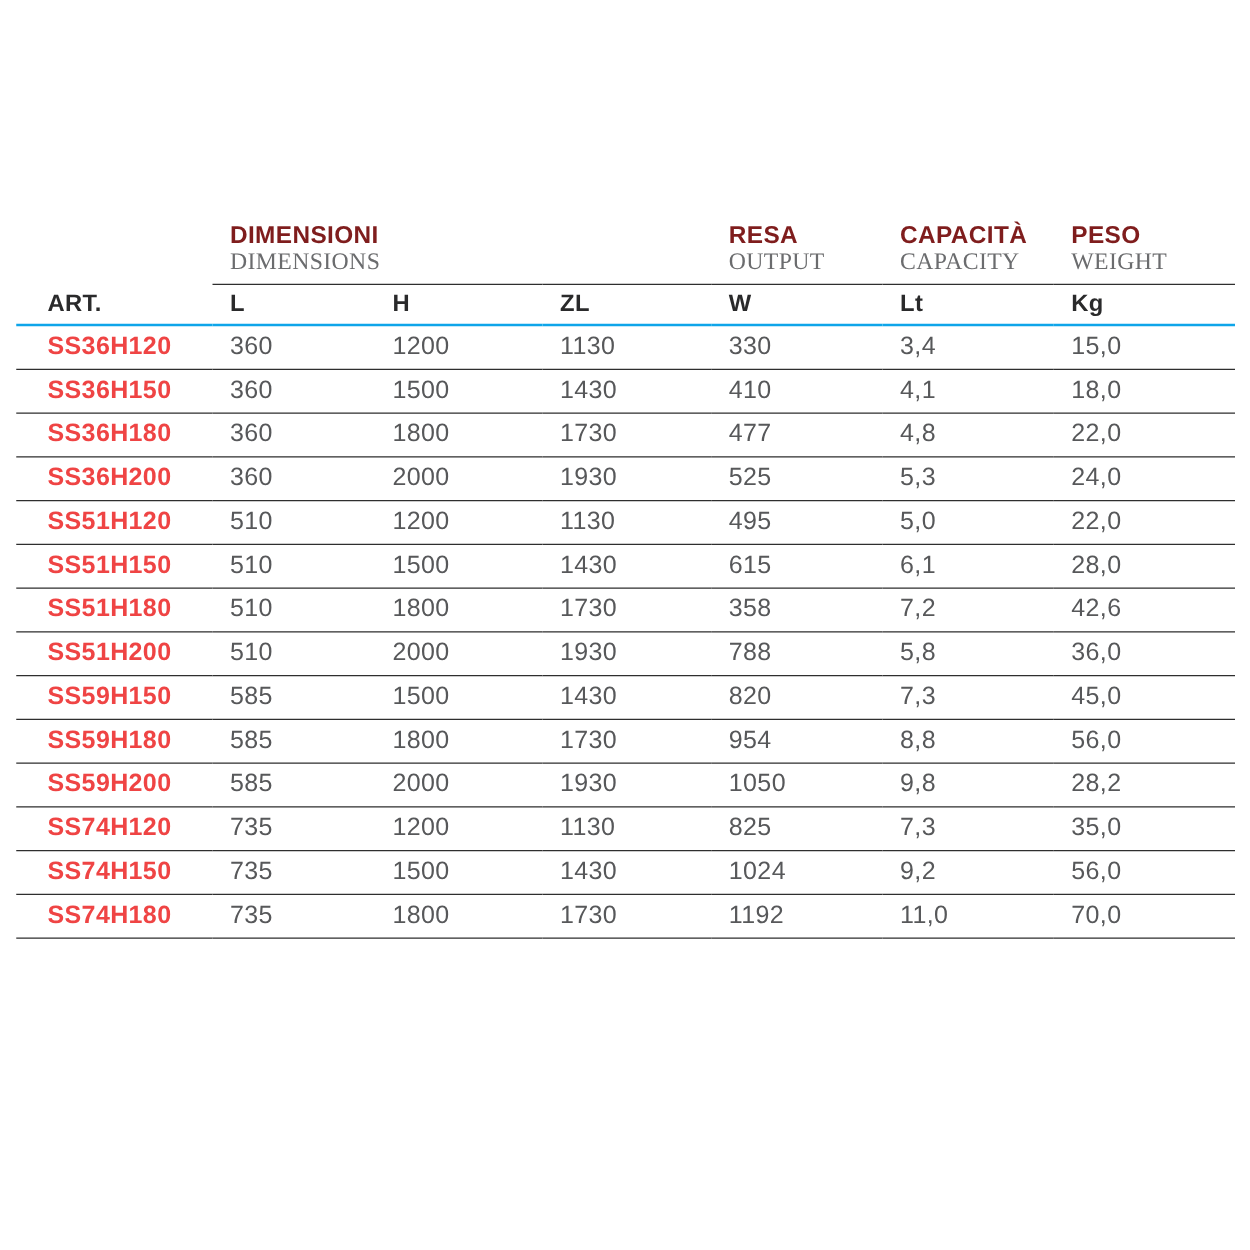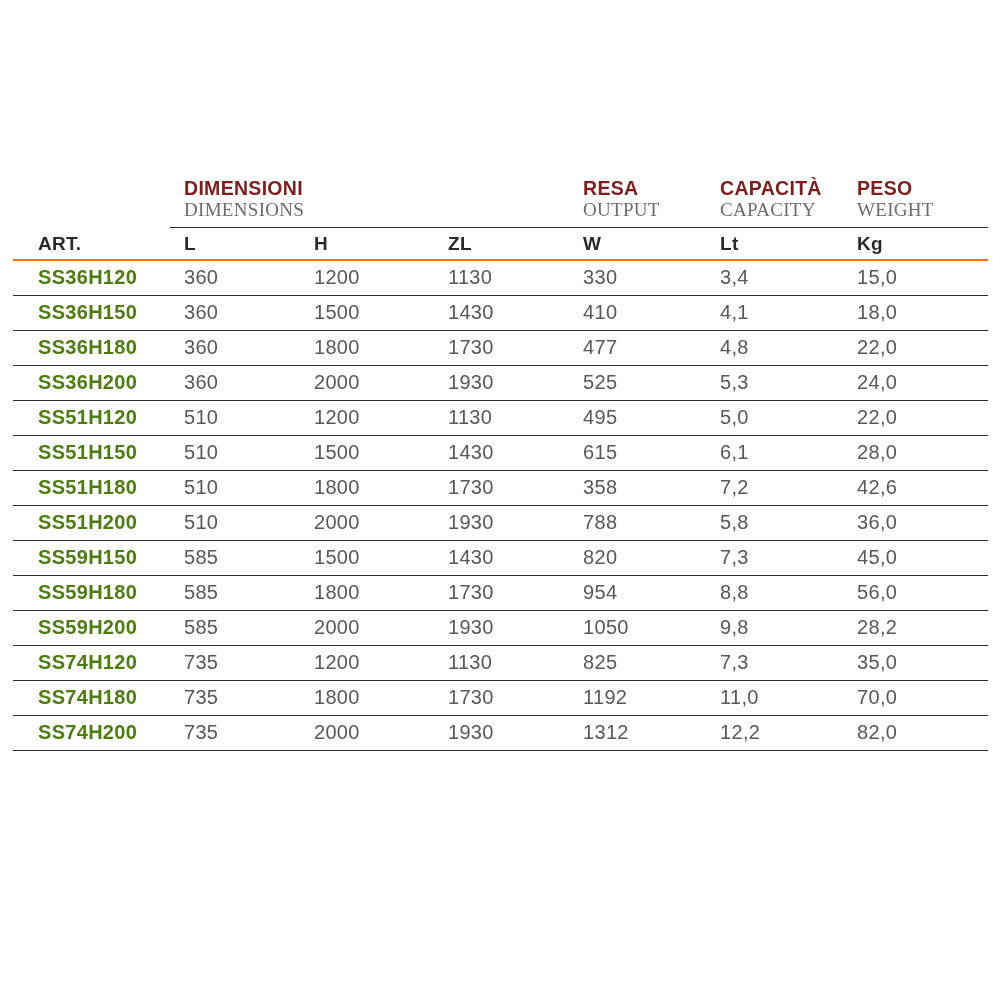--- a/index.html
+++ b/index.html
@@ -61,38 +61,38 @@
   }
 
   
   tr.cols-row th {
     height: 33px;
     vertical-align: middle;
     font-size: 19px;
     font-weight: 700;
     letter-spacing: 0.3px;
     color: #2a2a2b;
-    border-bottom: 2px solid #f97316;
+    border-bottom: 2px solid #0ea5e9;
     padding: 2px 0 0 14px;
   }
   tr.cols-row th:first-child { padding-left: 25px; }
 
   
   tbody td {
     height: 35px;
     vertical-align: middle;
     font-size: 20px;
     color: #57585a;
     border-bottom: 1.5px solid #2e2e2e;
     padding: 0 0 0 14px;
     letter-spacing: 0.3px;
     white-space: nowrap;
   }
   tbody td.art {
-    color: #4d7c0f;
+    color: #ef4444;
     font-weight: 700;
     padding-left: 25px;
   }
 </style>
 </head>
 <body>
 
 <div class="sheet">
   <table class="spec">
     <colgroup>
@@ -237,32 +237,32 @@
         <tr>
           <td class="art">SS74H120</td>
           <td>735</td>
           <td>1200</td>
           <td>1130</td>
           <td>825</td>
           <td>7,3</td>
           <td>35,0</td>
         </tr>
         <tr>
+          <td class="art">SS74H150</td>
+          <td>735</td>
+          <td>1500</td>
+          <td>1430</td>
+          <td>1024</td>
+          <td>9,2</td>
+          <td>56,0</td>
+        </tr>
+        <tr>
           <td class="art">SS74H180</td>
           <td>735</td>
           <td>1800</td>
           <td>1730</td>
           <td>1192</td>
           <td>11,0</td>
           <td>70,0</td>
         </tr>
-        <tr>
-          <td class="art">SS74H200</td>
-          <td>735</td>
-          <td>2000</td>
-          <td>1930</td>
-          <td>1312</td>
-          <td>12,2</td>
-          <td>82,0</td>
-        </tr>
       </tbody>
   </table>
 </div>
 
 </body></html>

